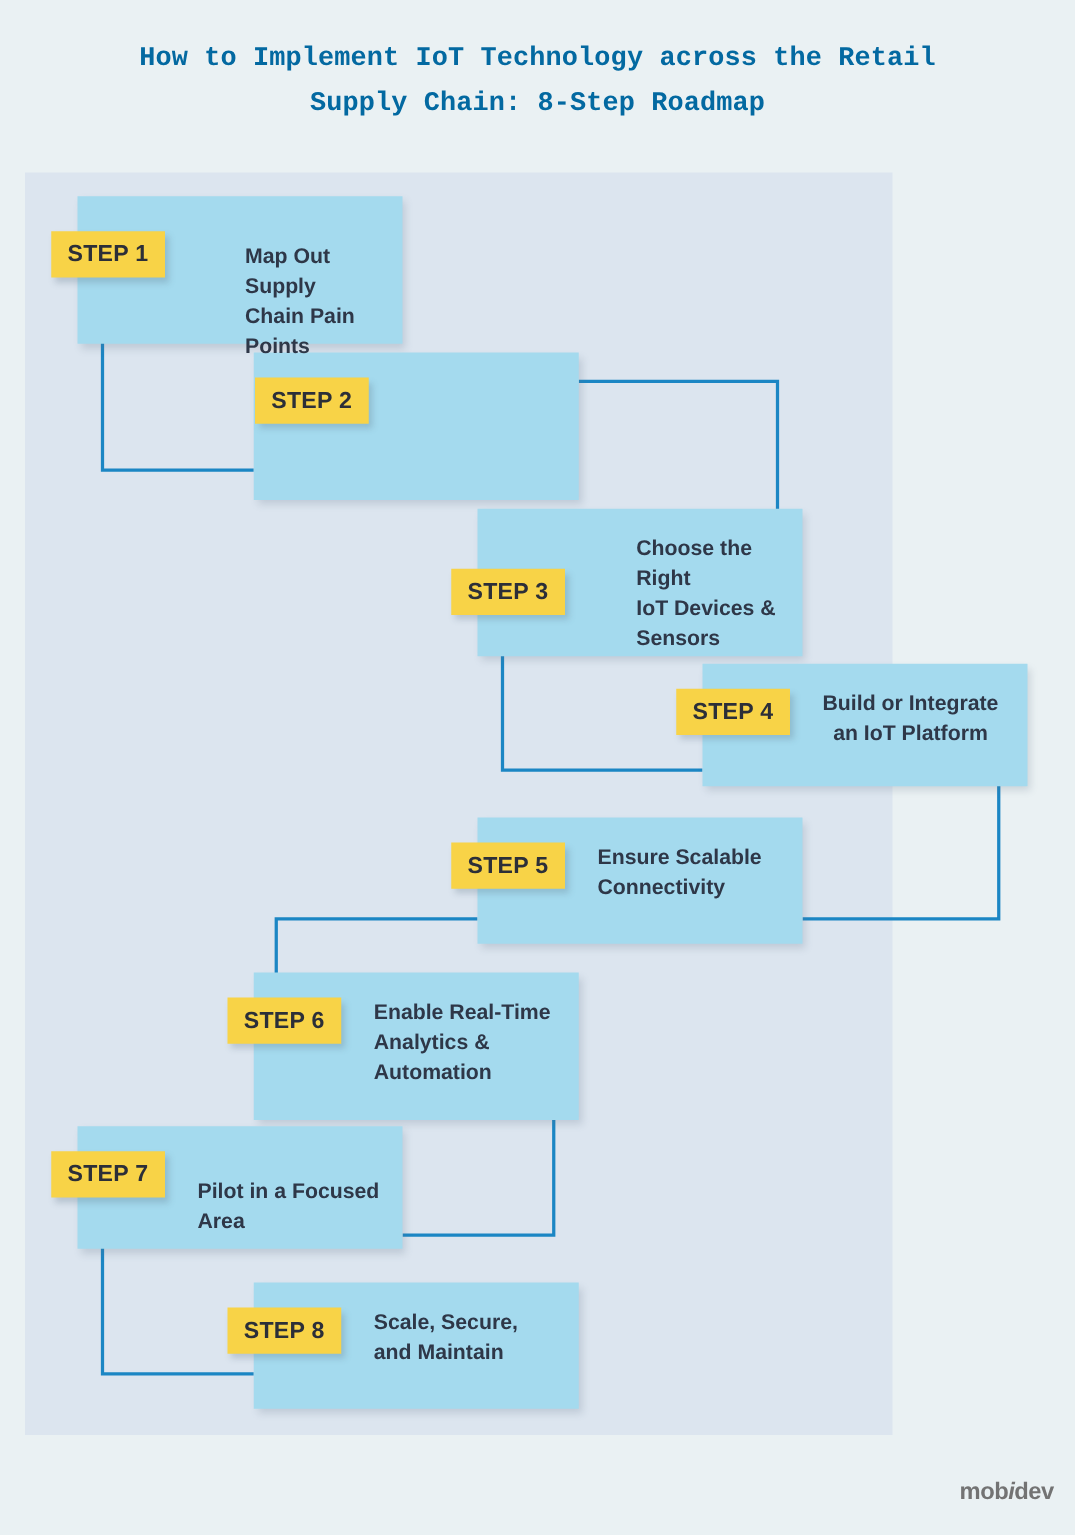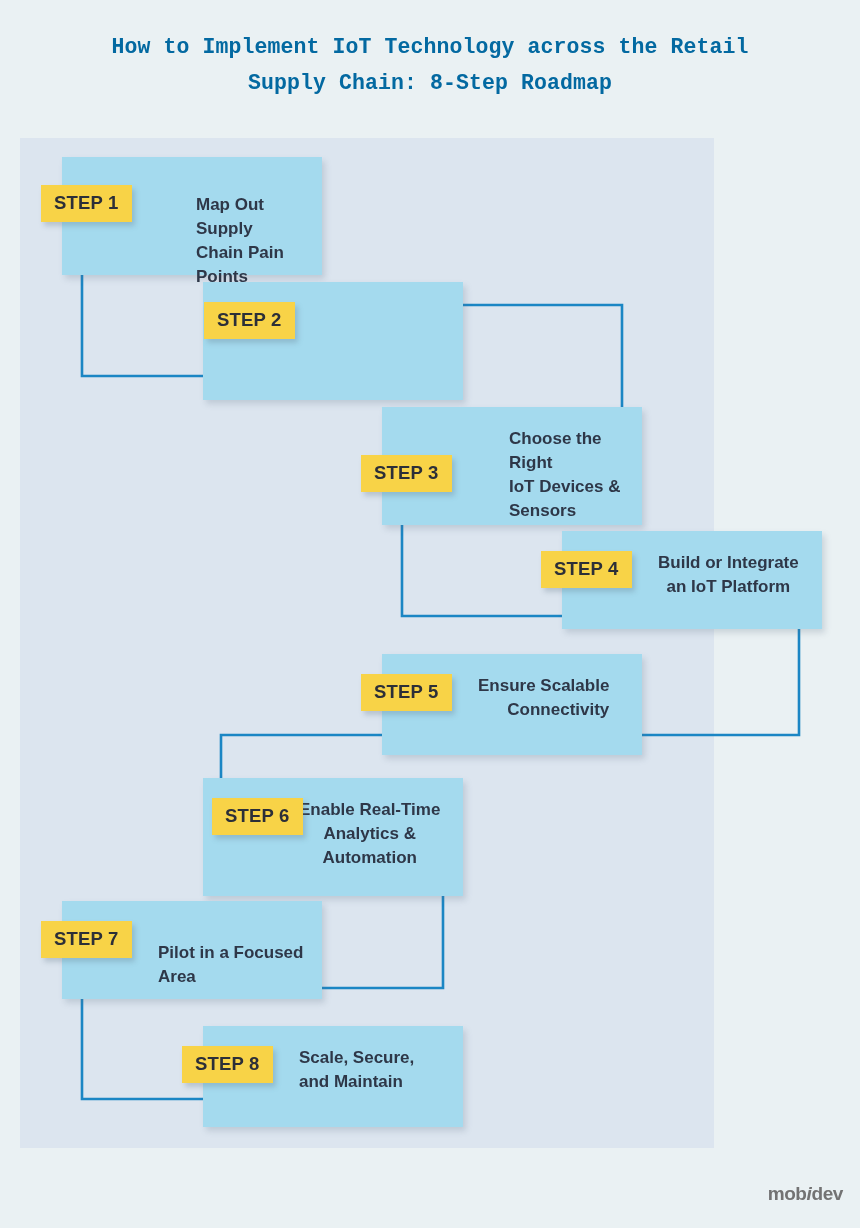--- a/index.html
+++ b/index.html
@@ -141,26 +141,26 @@
 IoT Devices &amp;
 Sensors</div>
         </div>
         <div class="step" style="left: 542px; top: 393px; width: 260px; height: 98px; text-align: center;">
           <div class="step-badge" style="top: 20px;">STEP 4</div>
           <div class="step-text" style="left: 96px; top: 20px;">Build or Integrate
 an IoT Platform</div>
         </div>
         <div class="step" style="left: 362px; top: 516px; width: 260px; height: 101px;">
           <div class="step-badge" style="top: 20px;">STEP 5</div>
-          <div class="step-text" style="left: 96px; top: 20px; text-align: right;">Ensure Scalable
+          <div class="step-text" style="left: 96px; top: 20px;">Ensure Scalable
 Connectivity</div>
         </div>
         <div class="step" style="left: 183px; top: 640px; width: 260px; height: 118px;">
-          <div class="step-badge" style="top: 20px; margin-left: 30px;">STEP 6</div>
-          <div class="step-text" style="left: 96px; top: 20px; text-align: center;">Enable Real-Time
+          <div class="step-badge" style="top: 20px;">STEP 6</div>
+          <div class="step-text" style="left: 96px; top: 20px;">Enable Real-Time
 Analytics &amp;
 Automation</div>
         </div>
         <div class="step" style="left: 42px; top: 763px; width: 260px; height: 98px;">
           <div class="step-badge" style="top: 20px;">STEP 7</div>
           <div class="step-text" style="left: 96px; top: 20px; margin-top: 20px;">Pilot in a Focused
 Area</div>
         </div>
         <div class="step" style="left: 183px; top: 888px; width: 260px; height: 101px;">
           <div class="step-badge" style="top: 20px; text-align: right;">STEP 8</div>

